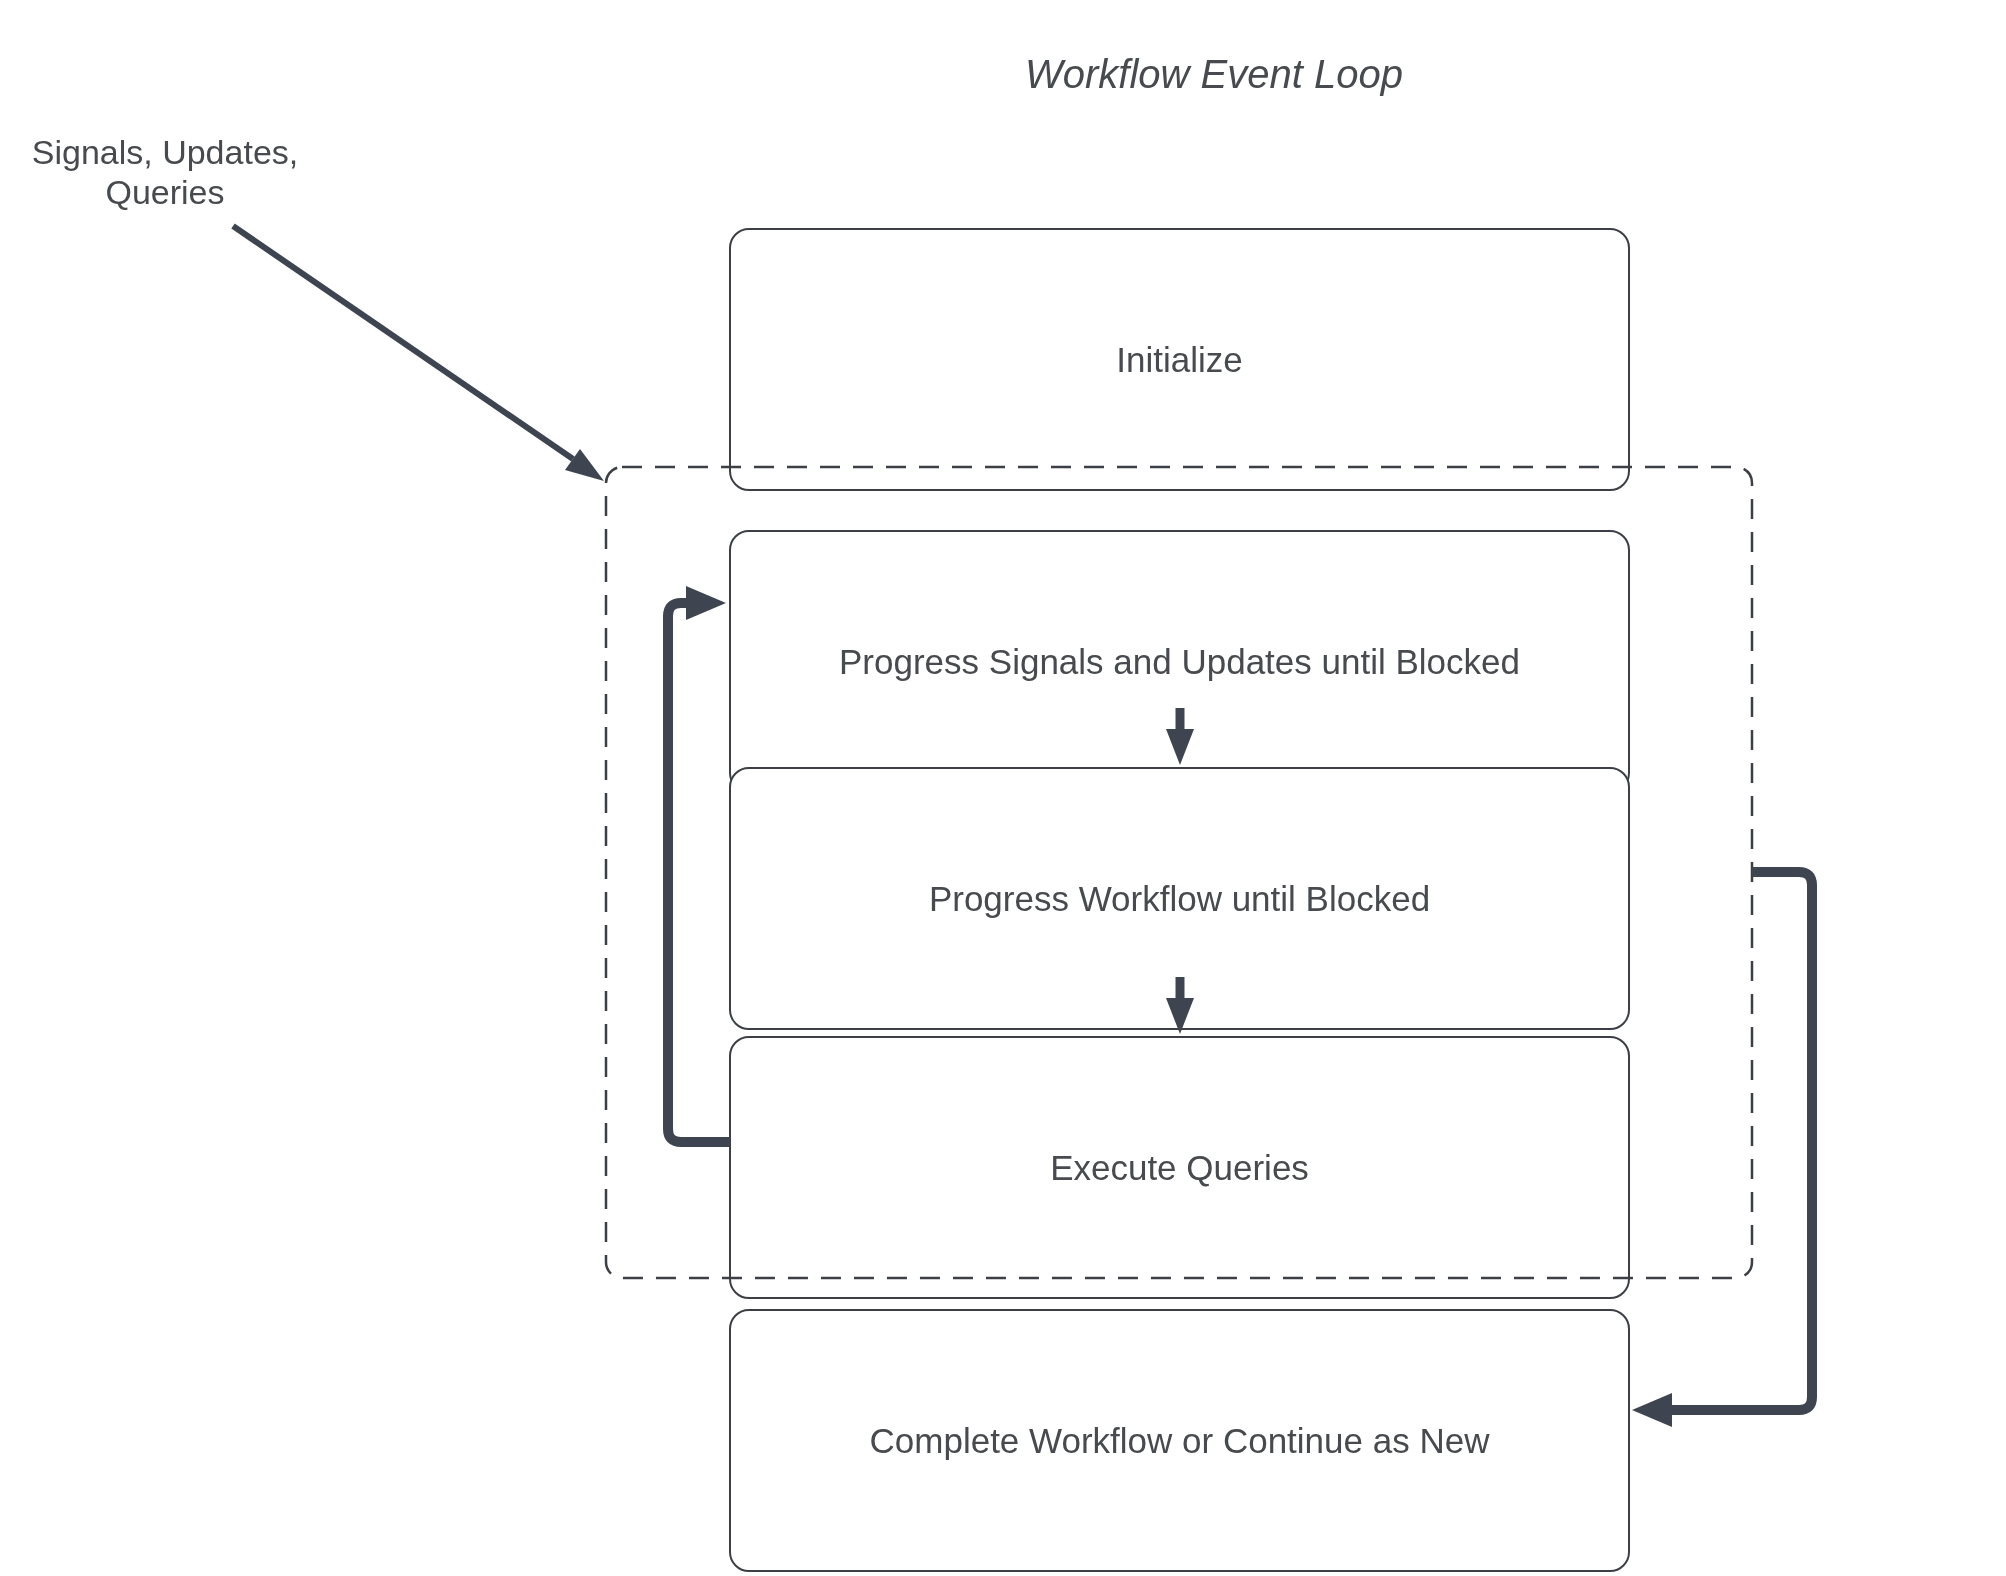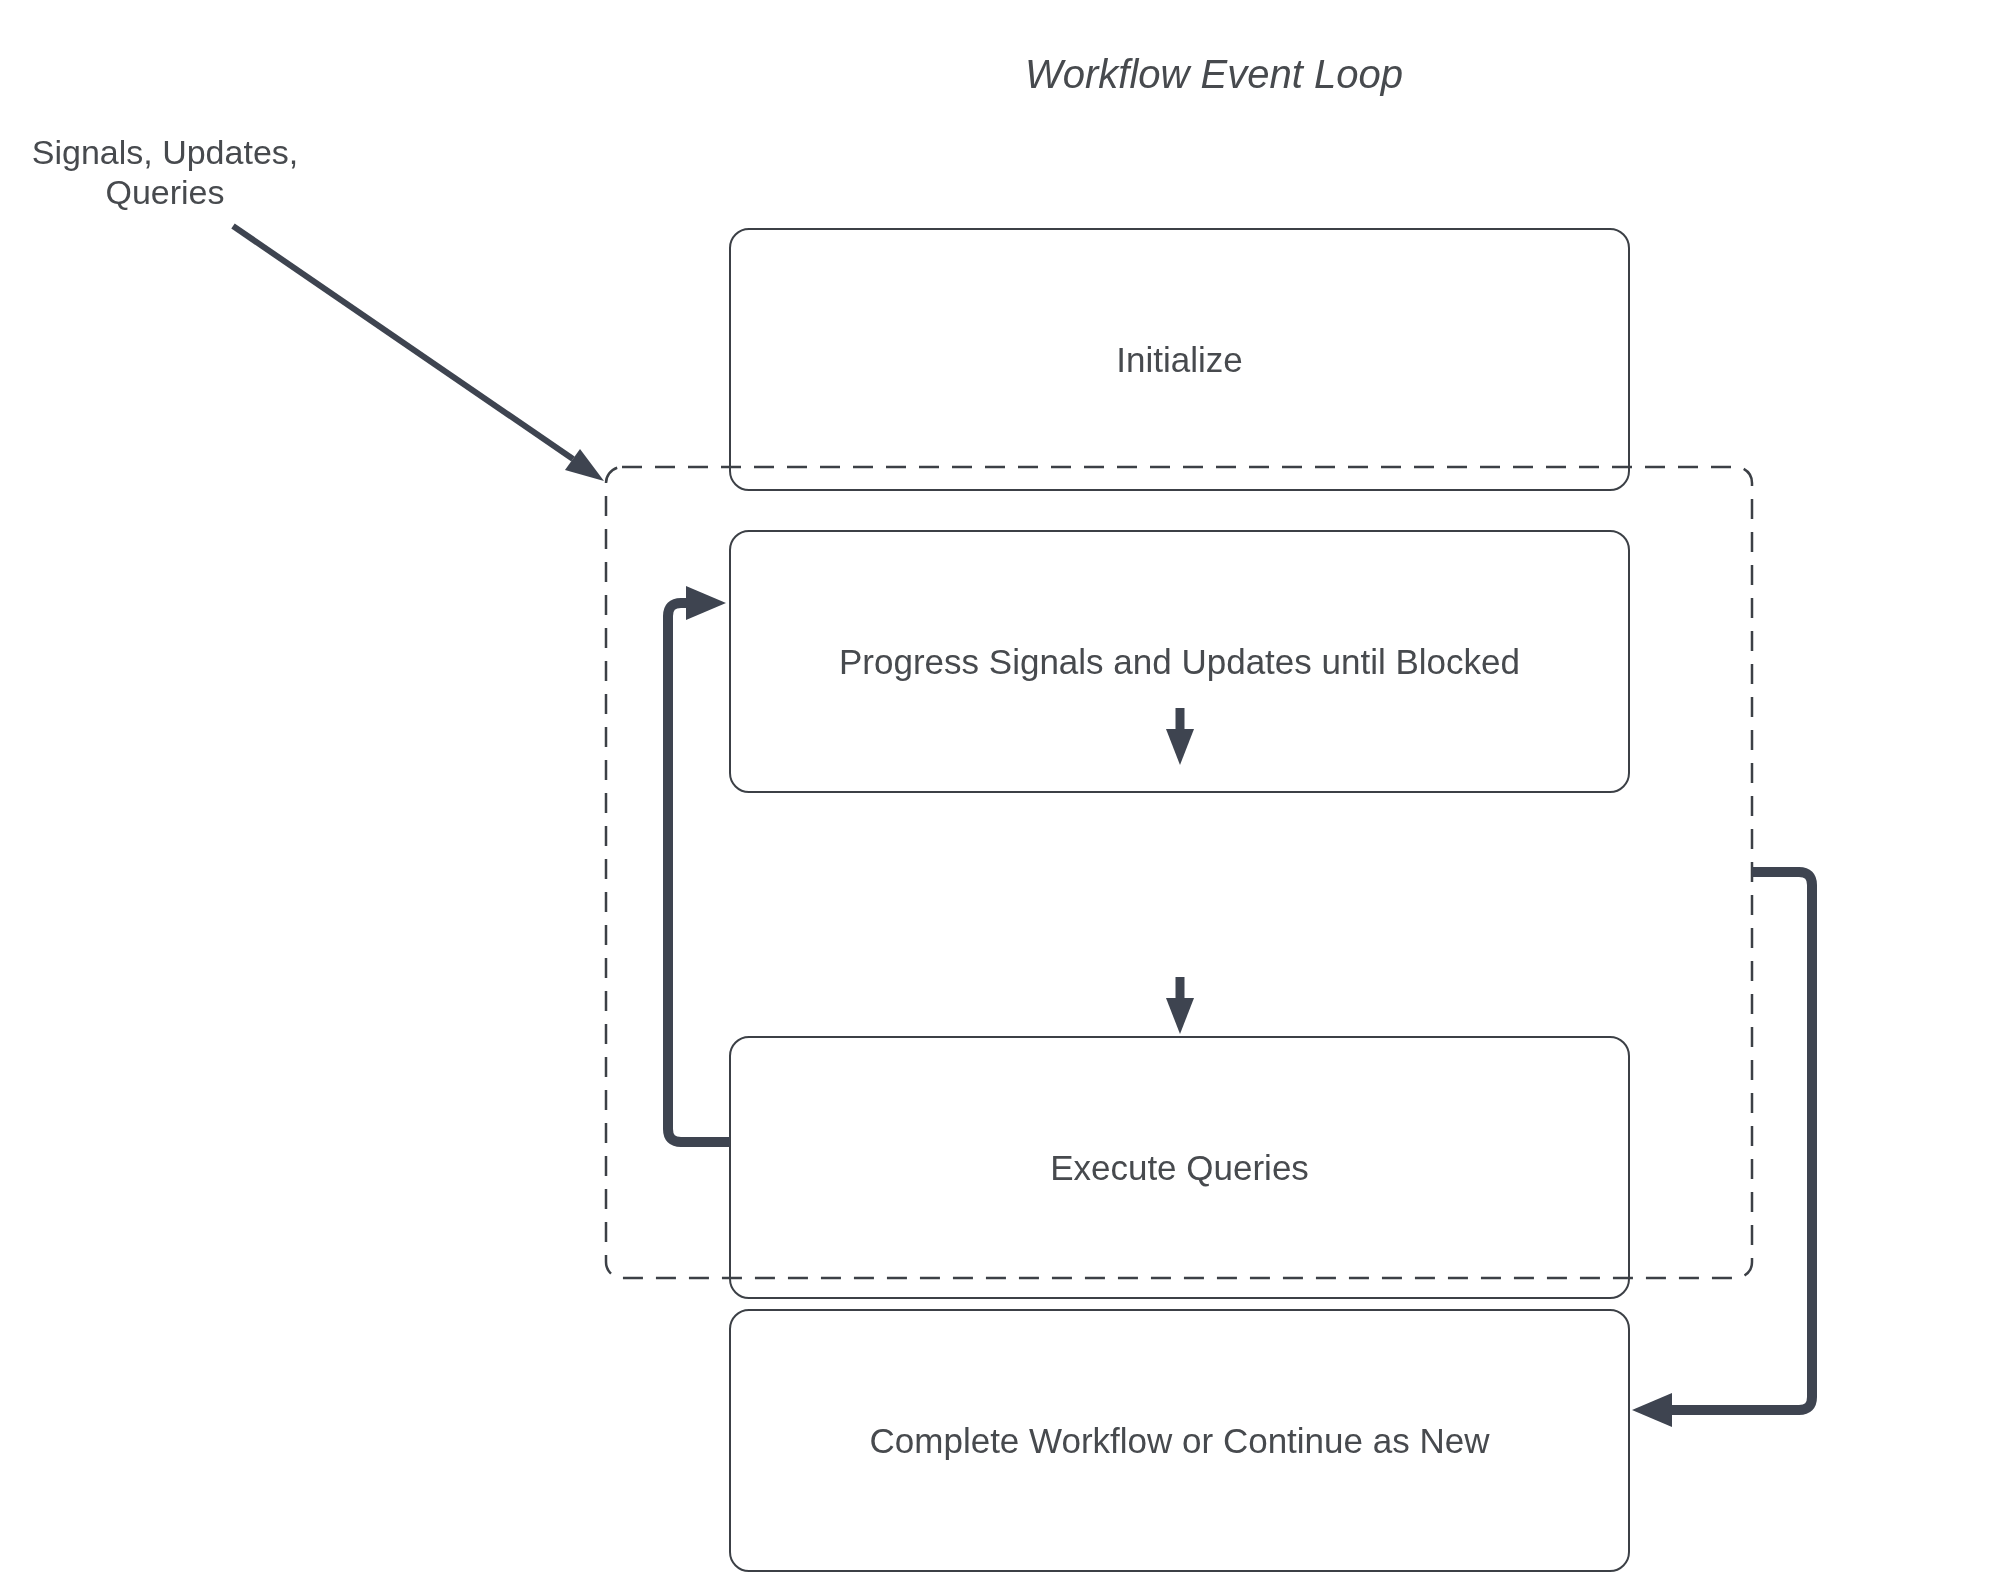--- a/index.html
+++ b/index.html
@@ -107,20 +107,23 @@
   <div class="node node-initialize">
     <span>Initialize</span>
   </div>
 
   <div class="group"></div>
 
   <div class="node node-progress-signals">
     <span>Progress Signals and Updates until Blocked</span>
   </div>
 
+  <div class="node node-progress-workflow">
+    <span>Progress Workflow until Blocked</span>
+  </div>
 
   <div class="node node-execute-queries">
     <span>Execute Queries</span>
   </div>
 
   <div class="node node-complete">
     <span>Complete Workflow or Continue as New</span>
   </div>
 
   <svg class="overlay" viewBox="0 0 2006 1576">

